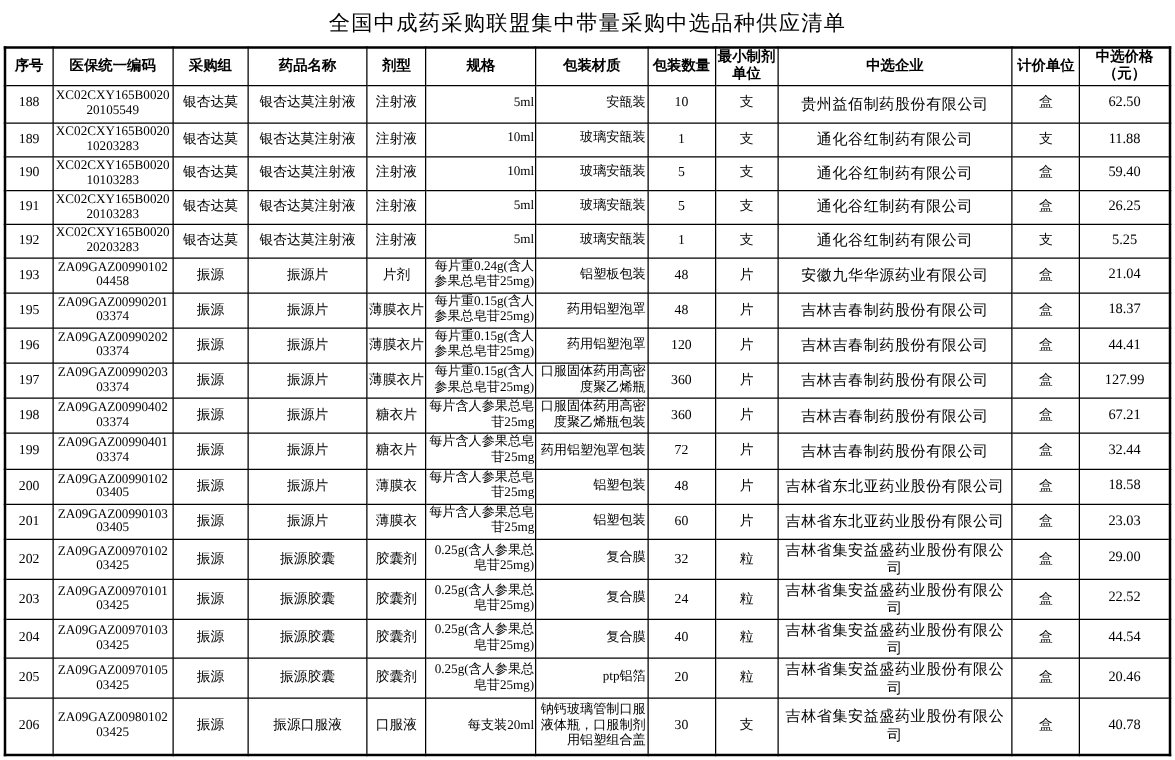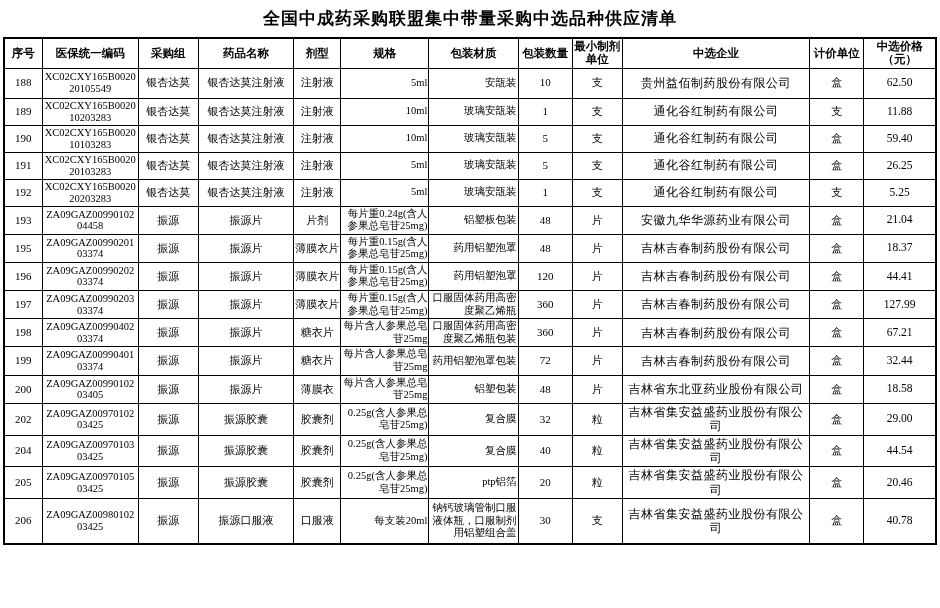--- a/index.html
+++ b/index.html
@@ -6,21 +6,21 @@
   html, body {
     width: 940px; height: 608px;
     background: #ffffff;
     font-family: "Liberation Serif", "DejaVu Serif", serif;
     color: #000000;
     overflow: hidden;
   }
   .page-title {
     text-align: center;
     font-size: 17px;
-    font-weight: bold;
+    font-weight: normal;
     padding-top: 7px;
     letter-spacing: 1px;
   }
   table.list {
     border-collapse: collapse;
     table-layout: fixed;
     width: 934px;
     margin: 7px 2px 0 3px;
     border: 2px solid #000;
   }
@@ -255,34 +255,62 @@
         <td class="c-form">薄膜衣</td>
         <td class="c-spec">每片含人参果总皂苷25mg</td>
         <td class="c-material">铝塑包装</td>
         <td class="c-qty">48</td>
         <td class="c-unit">片</td>
         <td class="c-company">吉林省东北亚药业股份有限公司</td>
         <td class="c-price-unit">盒</td>
         <td class="c-price">18.58</td>
       </tr>
       <tr>
+        <td class="c-no">201</td>
+        <td class="c-code">ZA09GAZ0099010303405</td>
+        <td class="c-group">振源</td>
+        <td class="c-name">振源片</td>
+        <td class="c-form">薄膜衣</td>
+        <td class="c-spec">每片含人参果总皂苷25mg</td>
+        <td class="c-material">铝塑包装</td>
+        <td class="c-qty">60</td>
+        <td class="c-unit">片</td>
+        <td class="c-company">吉林省东北亚药业股份有限公司</td>
+        <td class="c-price-unit">盒</td>
+        <td class="c-price">23.03</td>
+      </tr>
+      <tr>
         <td class="c-no">202</td>
         <td class="c-code">ZA09GAZ0097010203425</td>
         <td class="c-group">振源</td>
         <td class="c-name">振源胶囊</td>
         <td class="c-form">胶囊剂</td>
         <td class="c-spec">0.25g(含人参果总皂苷25mg)</td>
         <td class="c-material">复合膜</td>
         <td class="c-qty">32</td>
         <td class="c-unit">粒</td>
         <td class="c-company">吉林省集安益盛药业股份有限公司</td>
         <td class="c-price-unit">盒</td>
         <td class="c-price">29.00</td>
       </tr>
       <tr>
+        <td class="c-no">203</td>
+        <td class="c-code">ZA09GAZ0097010103425</td>
+        <td class="c-group">振源</td>
+        <td class="c-name">振源胶囊</td>
+        <td class="c-form">胶囊剂</td>
+        <td class="c-spec">0.25g(含人参果总皂苷25mg)</td>
+        <td class="c-material">复合膜</td>
+        <td class="c-qty">24</td>
+        <td class="c-unit">粒</td>
+        <td class="c-company">吉林省集安益盛药业股份有限公司</td>
+        <td class="c-price-unit">盒</td>
+        <td class="c-price">22.52</td>
+      </tr>
+      <tr>
         <td class="c-no">204</td>
         <td class="c-code">ZA09GAZ0097010303425</td>
         <td class="c-group">振源</td>
         <td class="c-name">振源胶囊</td>
         <td class="c-form">胶囊剂</td>
         <td class="c-spec">0.25g(含人参果总皂苷25mg)</td>
         <td class="c-material">复合膜</td>
         <td class="c-qty">40</td>
         <td class="c-unit">粒</td>
         <td class="c-company">吉林省集安益盛药业股份有限公司</td>

